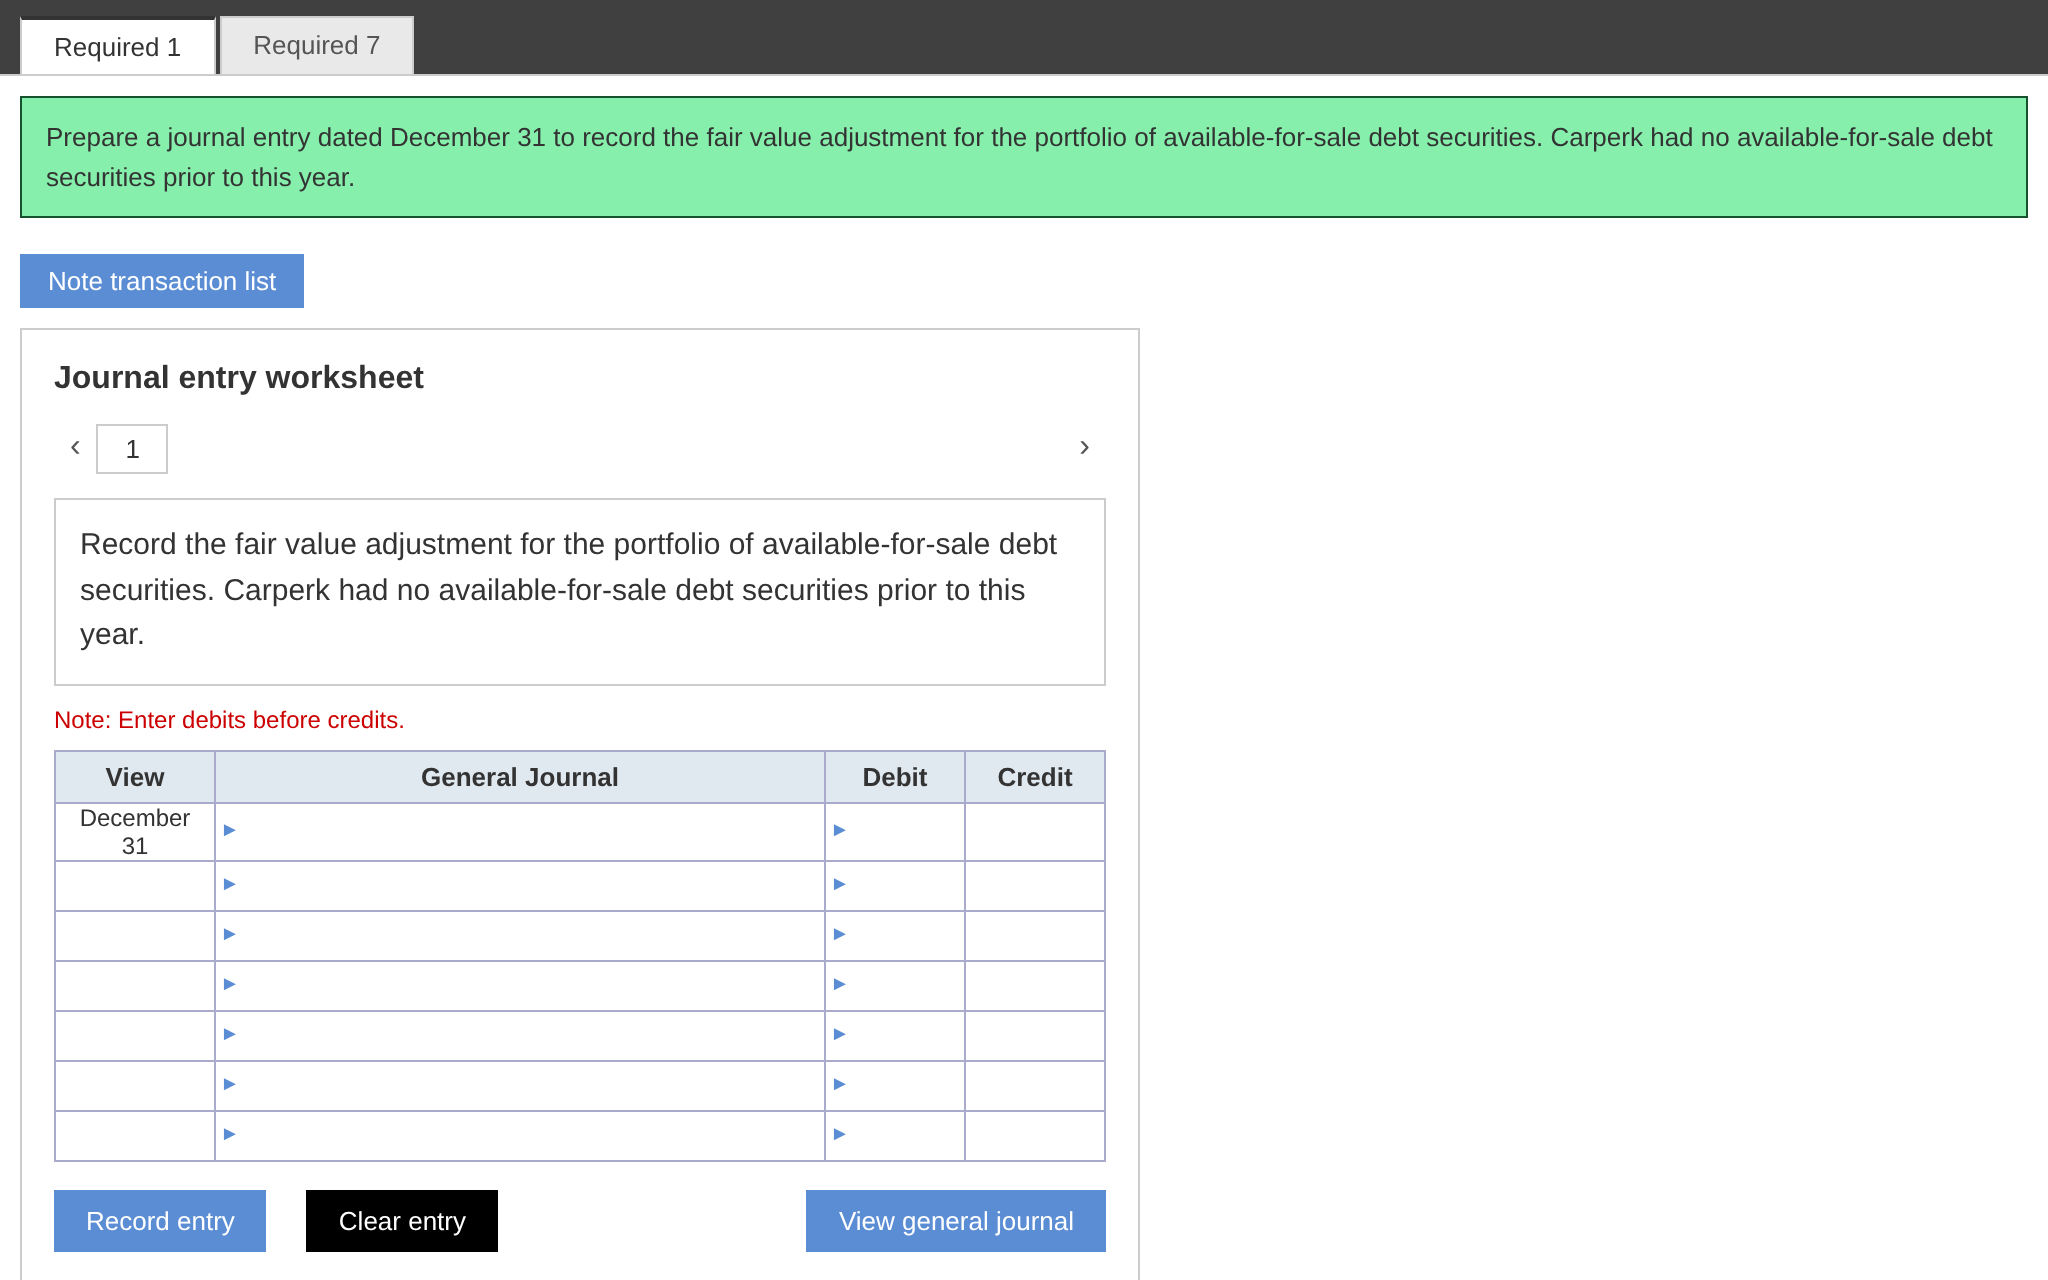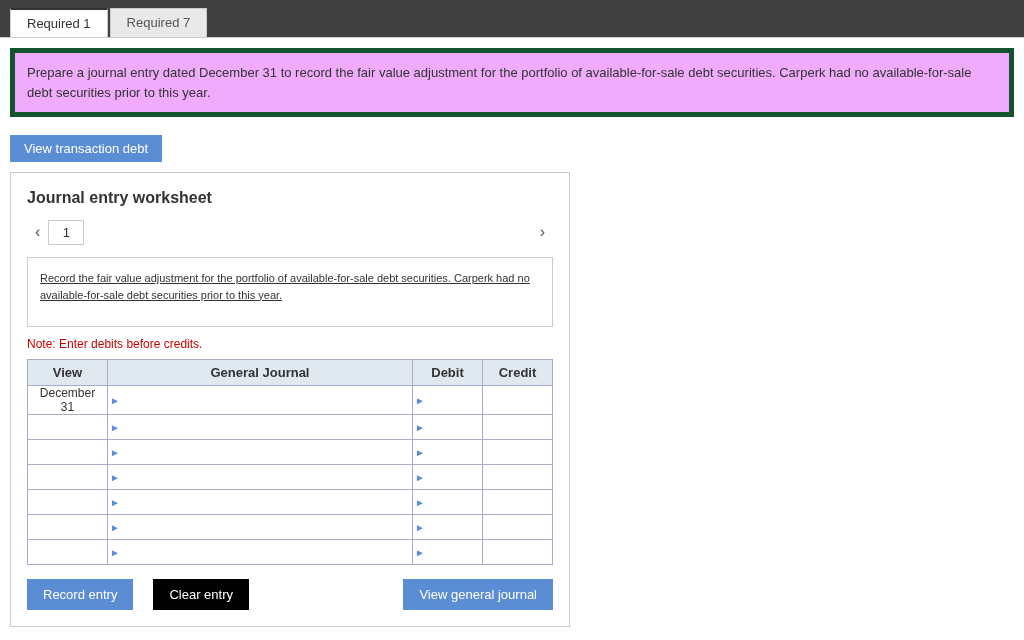--- a/index.html
+++ b/index.html
@@ -38,22 +38,22 @@
       border-top: 2px solid #333;
       font-weight: normal;
     }
     .tab.inactive {
       background: #e9e9e9;
       color: #555;
     }
 
     
     .instruction-box {
-      background: #f0abfc;
-      border: 5px solid #14532d;
+      background: #86efac;
+      border: 1px solid #14532d;
       margin: 10px;
       padding: 10px 12px;
       font-size: 13px;
       line-height: 1.5;
     }
 
     
     .view-transaction-btn {
       margin: 8px 10px 10px;
       padding: 6px 14px;
@@ -102,25 +102,24 @@
     }
     .nav-right {
       margin-left: auto;
     }
 
     
     .description-box {
       border: 1px solid #ccc;
       padding: 12px;
       margin-bottom: 10px;
-      font-size: 11px;
+      font-size: 15px;
       line-height: 1.5;
       color: #333;
       min-height: 70px;
-      text-decoration: underline;
     }
 
     
     .note-text {
       color: #c00;
       font-size: 12px;
       margin-bottom: 8px;
     }
 
     
@@ -226,21 +225,21 @@
       <span>Required 7</span>
     </div>
   </div>
 
   
   <div class="instruction-box">
     <span>Prepare a journal entry dated December 31 to record the fair value adjustment for the portfolio of available-for-sale debt securities. Carperk had no available-for-sale debt securities prior to this year.</span>
   </div>
 
   
-  <button class="view-transaction-btn">View transaction debt</button>
+  <button class="view-transaction-btn">Note transaction list</button>
 
   
   <div class="worksheet-card">
     <div class="worksheet-title">Journal entry worksheet</div>
 
     <div class="nav-row">
       <button class="nav-arrow">‹</button>
       <div class="page-indicator">1</div>
       <button class="nav-arrow nav-right">›</button>
     </div>

